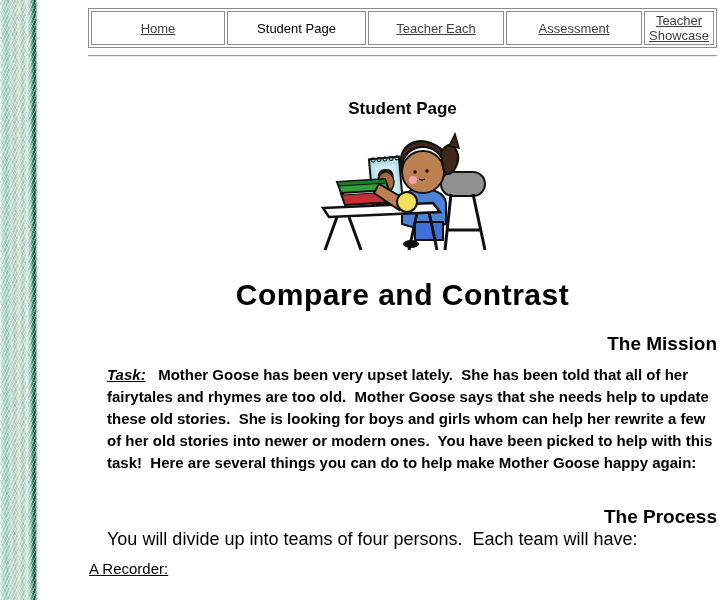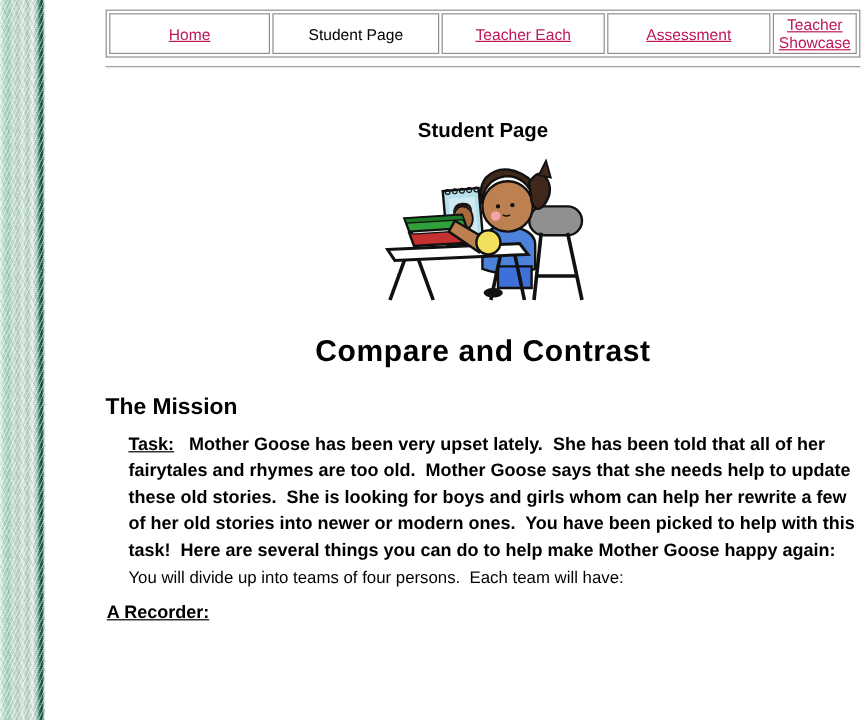--- a/index.html
+++ b/index.html
@@ -30,55 +30,56 @@
     table-layout: fixed; width: 629px;
     border: 1px solid #8f8f8f; background: #ffffff;
   }
   table.nav td {
     border: 1px solid #8f8f8f;
     text-align: center; vertical-align: middle;
     font-size: 13px; line-height: 15px;
     height: 30px; padding: 1px 2px;
     overflow: hidden;
   }
-  a.navlink { color: #be185d; text-decoration: underline; cursor: pointer; }
+  a.navlink { color: #404040; text-decoration: underline; cursor: pointer; }
 
   hr.rule {
     margin: 7px 0 0 0; border: 0; height: 0;
     border-top: 1px solid #9e9e9e; border-bottom: 1px solid #ececec;
   }
 
   .subtitle {
     margin: 42px 0 0 0; text-align: center;
     font-size: 17px; font-weight: bold;
   }
   .illustration-wrap { margin-top: 13px; text-align: center; }
   .page-title {
     margin: 20px 0 0 0; text-align: center;
-    font-size: 25px; font-weight: bold; letter-spacing: 0.5px;
+    font-size: 30px; font-weight: bold; letter-spacing: 0.5px;
   }
   .section-heading {
     font-size: 19px; font-weight: bold;
     margin: 21px 0 0 0;
+    text-align: right;
   }
   .section-heading.process { margin-top: 32px; }
   .prewrap { white-space: pre-wrap; }
   .task-para {
     margin: 9px 4px 0 19px;
     font-size: 15px; font-weight: bold; line-height: 22px;
   }
   .seg-bi { }
-  .seg-biu { text-decoration: underline; margin-top: 16px; }
+  .seg-biu { font-style: italic; text-decoration: underline; margin-top: 16px; }
   .body-para {
     margin: 2px 4px 0 19px;
-    font-size: 14px; font-weight: normal; line-height: 18px;
+    font-size: 18px; font-weight: normal; line-height: 18px;
   }
   .role-heading {
     margin: 12px 0 16px 1px;
-    font-size: 15px; font-weight: bold; text-decoration: underline;
+    font-size: 15px; font-weight: normal; text-decoration: underline;
   }
 </style>
 </head>
 <body>
 
 <div class="side-border"></div>
 
 <div class="content">
 
   <table class="nav">
@@ -160,18 +161,19 @@
       <circle cx="92" cy="70" r="10" fill="#f2e05c" stroke="#111" stroke-width="2"></circle>
     </svg>
   </div>
 
   <div class="page-title">Compare and Contrast</div>
 
   <div class="section-heading">The Mission</div>
 
   <p class="task-para prewrap"><span class="seg-biu">Task:</span><span>   Mother Goose has been very upset lately.  She has been told that </span><span class="seg-bi">all</span><span> of her fairytales and rhymes are </span><span class="seg-bi">too old.</span><span>  Mother Goose says that she needs help to update these old stories.  She is looking for boys and girls whom can help her rewrite a few of her old stories into newer or modern ones.  </span><span class="seg-bi">You</span><span> have been picked to help with this task!  Here are several things you can do to help make Mother Goose happy again:</span></p>
 
+  <div class="section-heading process">The Process</div>
 
   <p class="body-para prewrap">You will divide up into teams of four persons.  Each team will have:</p>
 
   <div class="role-heading">A Recorder:</div>
 
 </div>
 
 </body></html>

